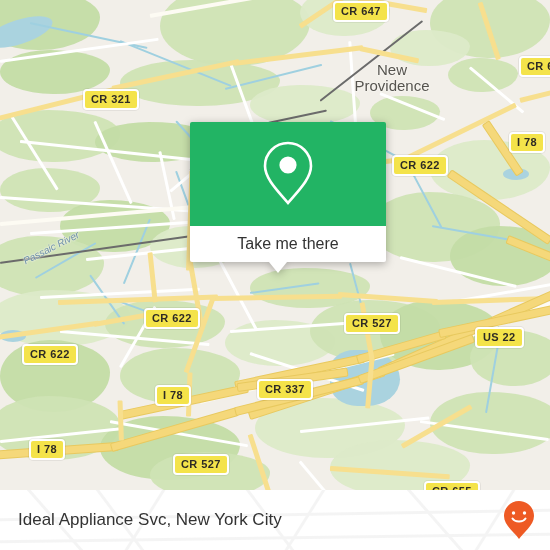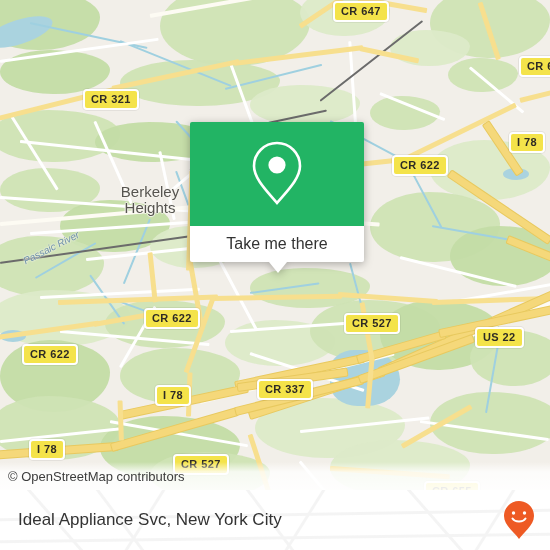--- a/index.html
+++ b/index.html
@@ -111,21 +111,21 @@
     font-size: 13px;
     color: #3c3c3c;
     background: linear-gradient(to bottom, rgba(255,255,255,0) 0%, rgba(255,255,255,.80) 35%, rgba(255,255,255,.92) 100%);
   }
 
   
   #popup {
     position: absolute;
     left: 190px;
     top: 122px;
-    width: 174px;
+    width: 196px;
     filter: drop-shadow(0 2px 4px rgba(0,0,0,.30));
   }
   #popup-body {
     background: #22b464;
     height: 104px;
     border-radius: 2px 2px 0 0;
     display: flex;
     align-items: center;
     justify-content: center;
   }
@@ -341,45 +341,42 @@
       <div class="road rd-main" style="left:372px; top:356px; width:50px;  transform:rotate(95deg);"></div>
       <div class="road rd-main" style="left:250px; top:432px; width:60px;  transform:rotate(72deg);"></div>
       <div class="road rd-main" style="left:480px; top:0px;   width:60px;  transform:rotate(72deg);"></div>
       <div class="road rd-main" style="left:150px; top:250px; width:50px;  transform:rotate(84deg);"></div>
       <div class="road rd-main" style="left:402px; top:444px; width:80px;  transform:rotate(-30deg);"></div>
       <div class="road rd-main" style="left:330px; top:466px; width:120px; transform:rotate(4deg);"></div>
       <div class="road rd-main" style="left:186px; top:370px; width:80px;  transform:rotate(-70deg);"></div>
     </div>
 
     <div class="layer">
-      <div class="place" style="left:100px; top:184px; width:100px;">Berkeley
-Heights</div>
+      <div class="place" style="left:342px; top:62px;  width:100px;">New
+Providence</div>
       <div class="rivlabel" style="left:24px; top:256px; transform:rotate(-27deg); transform-origin:0 50%;">Passaic River</div>
     </div>
 
     <div class="layer">
       <div class="shield" style="left:333px; top:1px;">CR 647</div>
       <div class="shield" style="left:519px; top:56px;">CR 622</div>
       <div class="shield" style="left:83px;  top:89px;">CR 321</div>
       <div class="shield" style="left:509px; top:132px;">I 78</div>
       <div class="shield" style="left:392px; top:155px;">CR 622</div>
       <div class="shield" style="left:144px; top:308px;">CR 622</div>
       <div class="shield" style="left:344px; top:313px;">CR 527</div>
       <div class="shield" style="left:475px; top:327px;">US 22</div>
       <div class="shield" style="left:22px;  top:344px;">CR 622</div>
       <div class="shield" style="left:257px; top:379px;">CR 337</div>
       <div class="shield" style="left:155px; top:385px;">I 78</div>
       <div class="shield" style="left:29px;  top:439px;">I 78</div>
       <div class="shield" style="left:173px; top:454px;">CR 527</div>
       <div class="shield" style="left:424px; top:481px;">CR 655</div>
     </div>
 
-    <div id="attribution">
-      <span>© OpenStreetMap contributors</span>
-    </div>
 
     <div id="popup">
       <div id="popup-body">
         <svg width="58" height="70" viewBox="0 0 58 70">
           <path d="M29 4 C16.3 4 6 14.3 6 27 C6 40 20 53 29 64 C38 53 52 40 52 27 C52 14.3 41.7 4 29 4 Z" fill="none" stroke="#ffffff" stroke-width="2.6"></path>
           <circle cx="29" cy="26" r="8.6" fill="#ffffff"></circle>
         </svg>
       </div>
       <div id="popup-footer">
         <span>Take me there</span>

